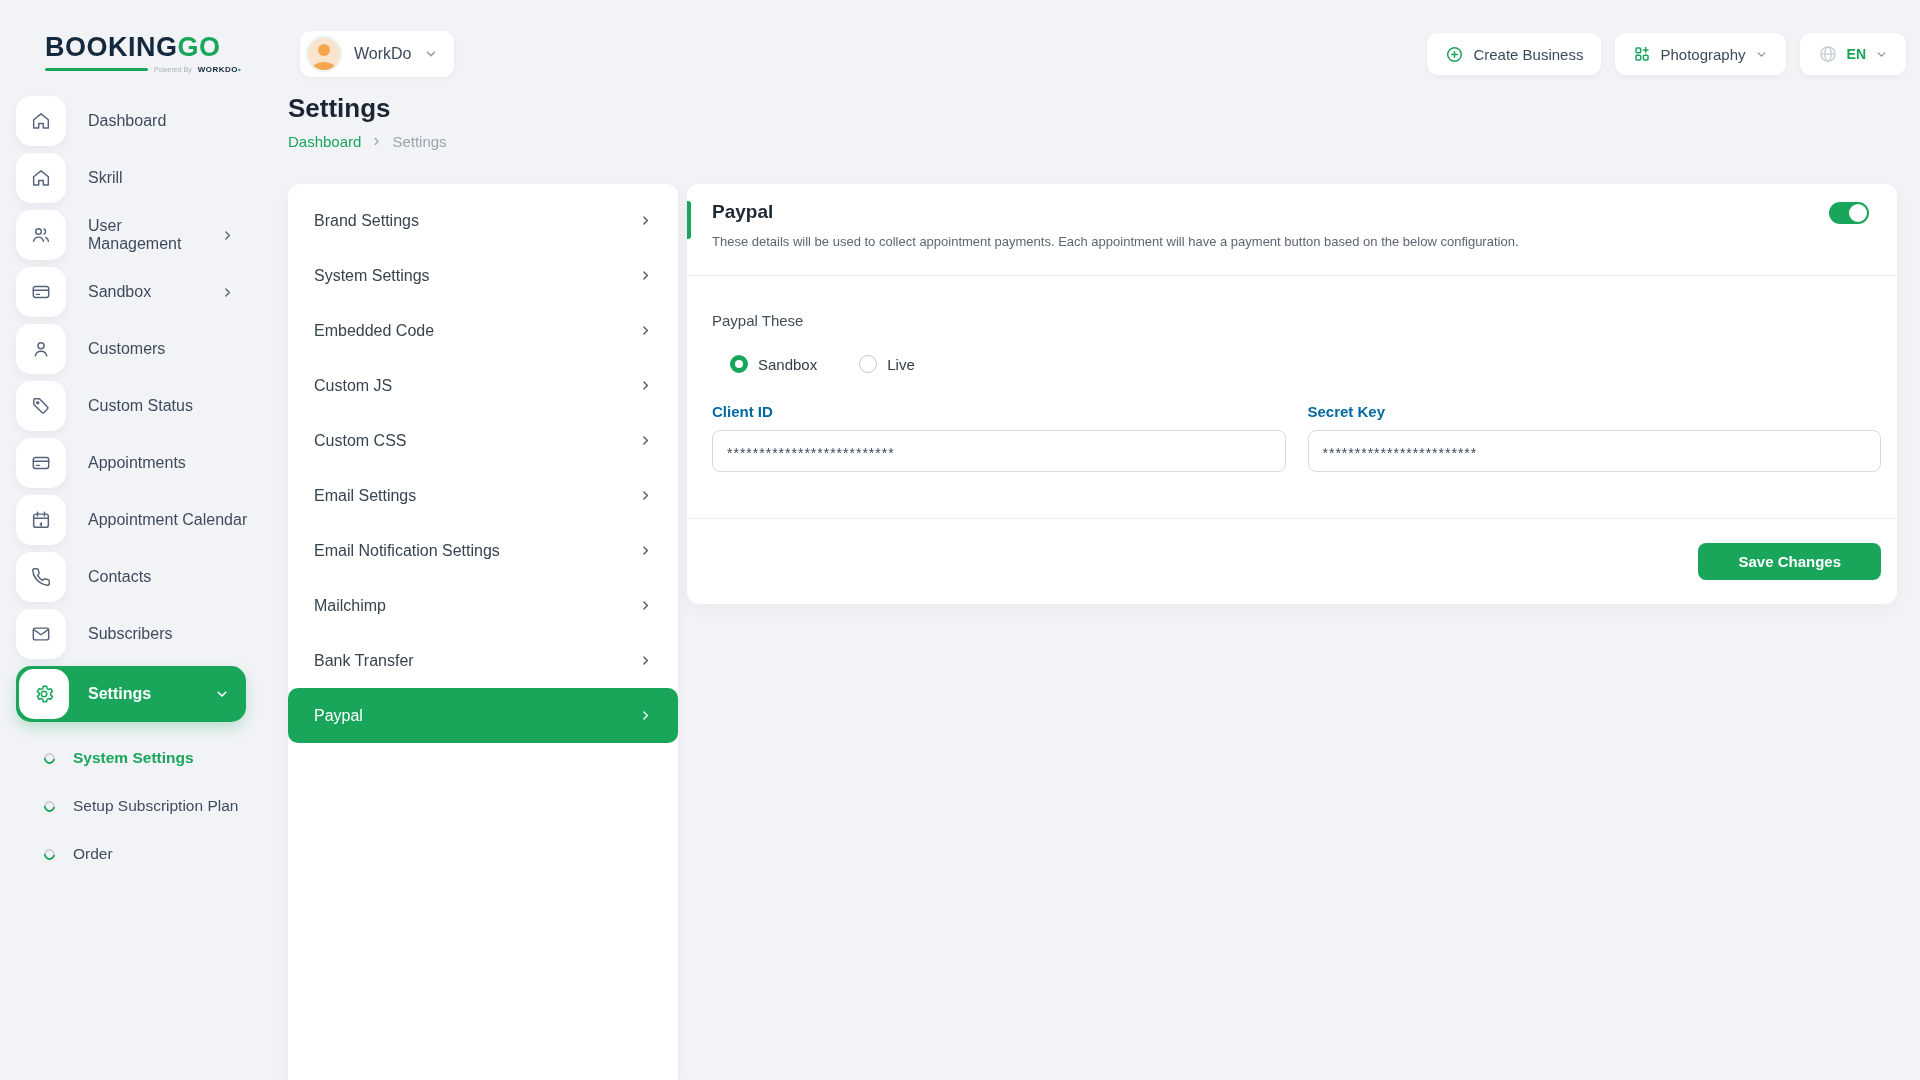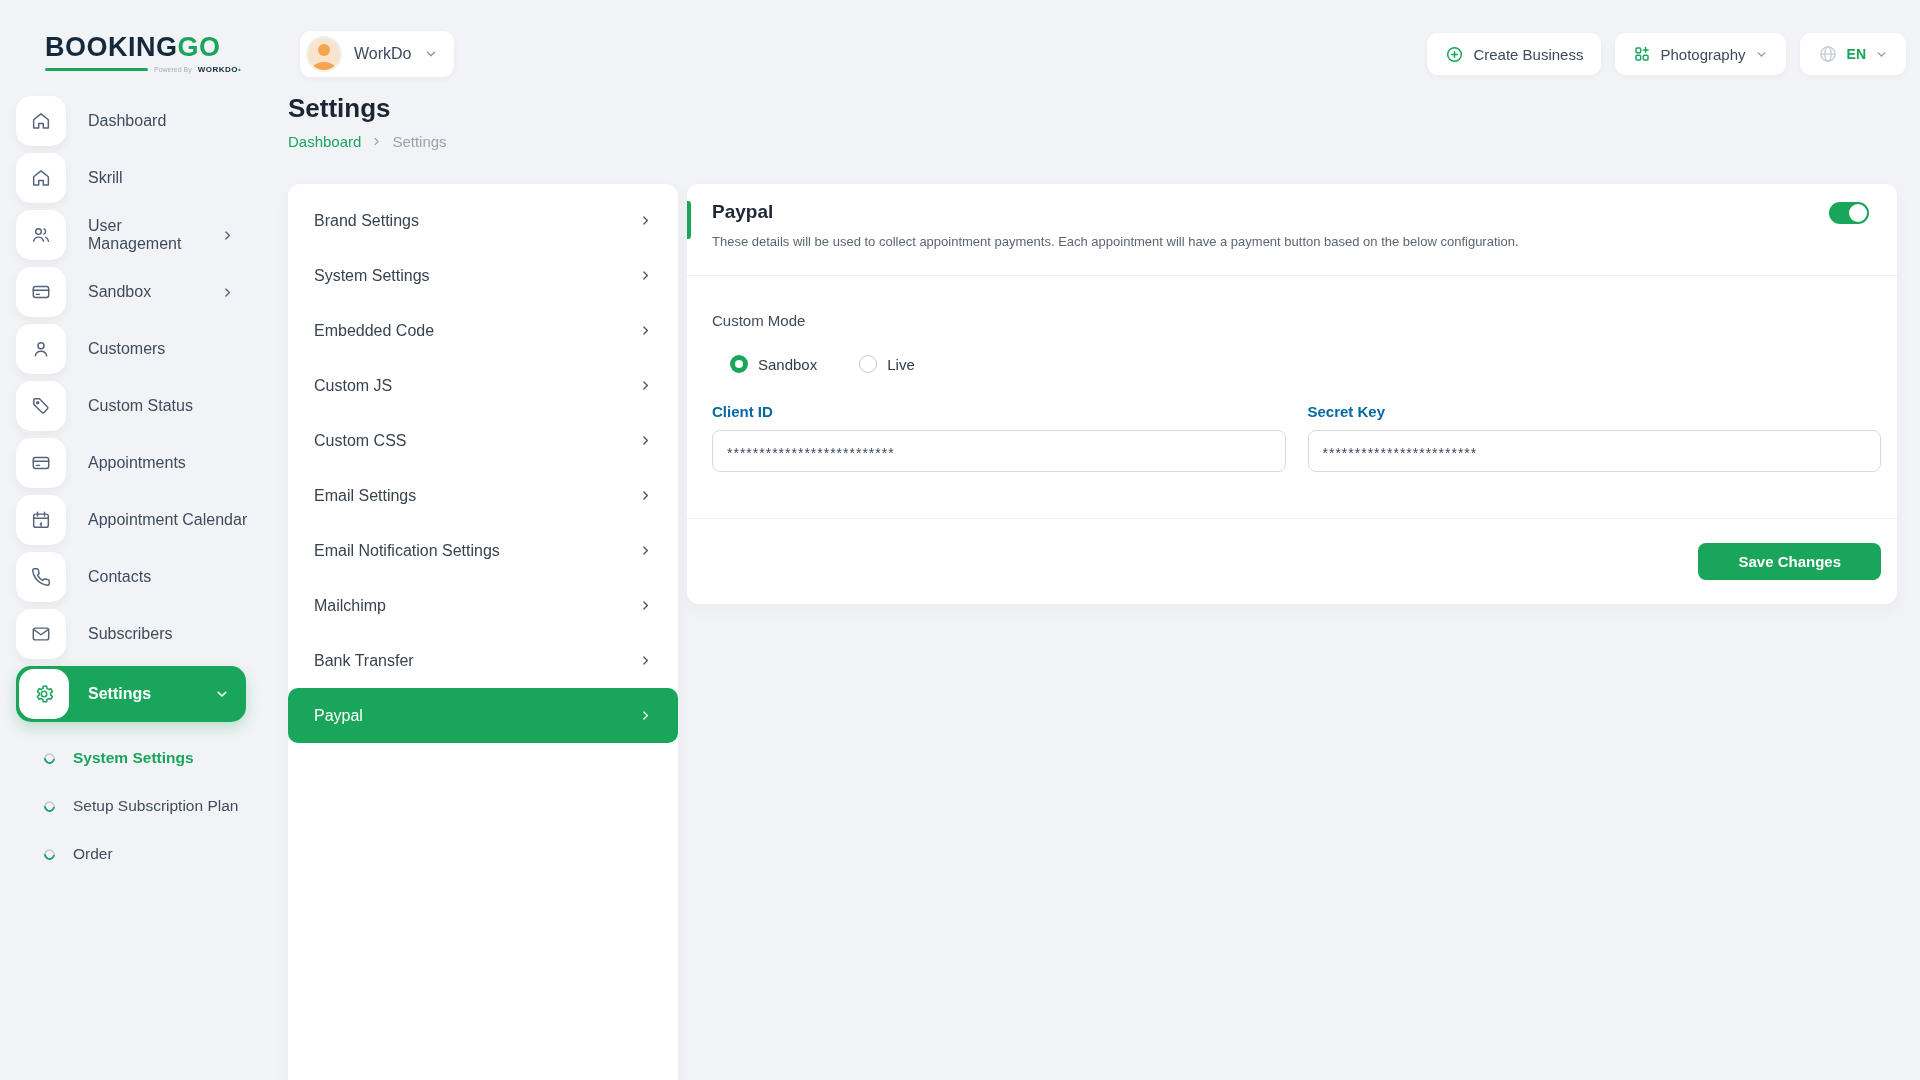--- a/index.html
+++ b/index.html
@@ -415,21 +415,21 @@
       <div class="panel-header">
         <h2 class="panel-title">Paypal</h2>
         <p class="panel-desc">These details will be used to collect appointment payments. Each appointment will have a payment button based on the below configuration.</p>
         <div class="toggle">
             <span class="knob"></span>
           </div>
       </div>
       <div class="divider"></div>
 
       <div class="panel-body">
-        <div class="mode-label">Custom Mode</div>
+        <div class="mode-label">Paypal These</div>
 
         <div class="radio-row">
           <div class="radio-opt">
             <span class="radio-dot checked"></span>
             <span class="radio-label">Sandbox</span>
           </div>
           <div class="radio-opt">
             <span class="radio-dot unchecked"></span>
             <span class="radio-label">Live</span>
           </div>

